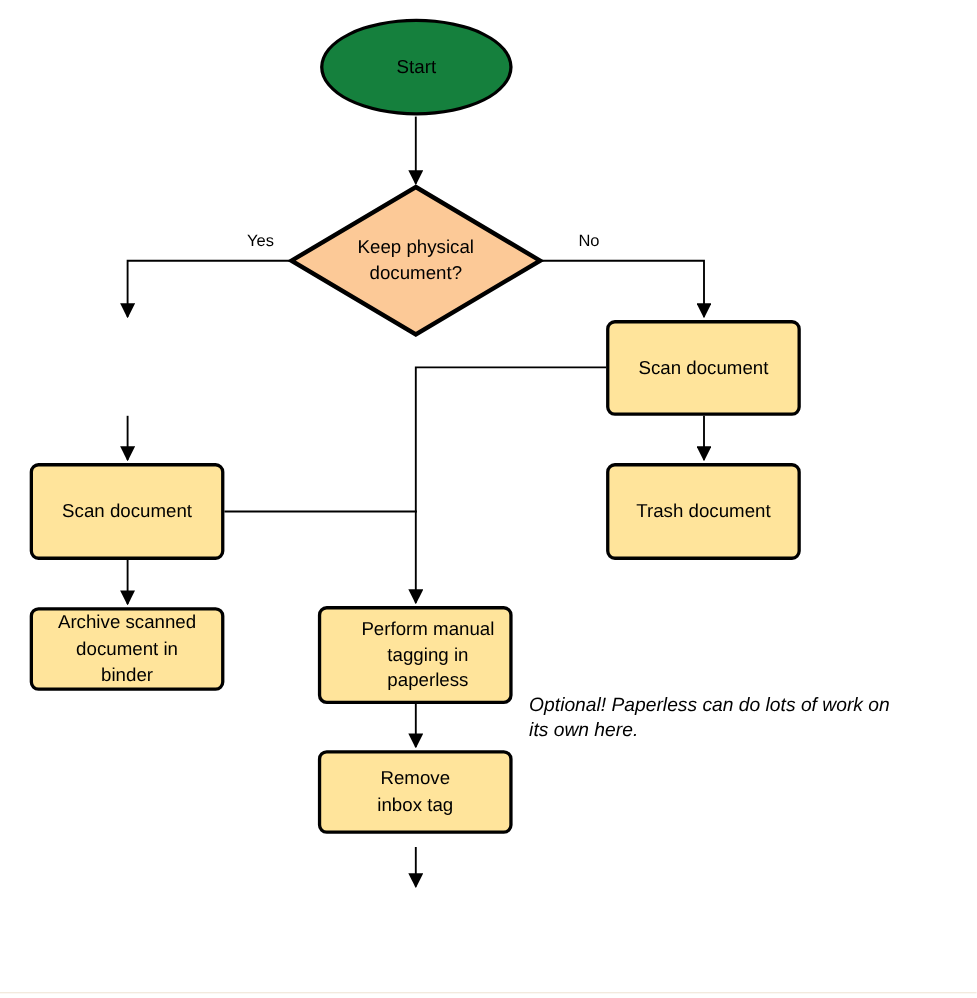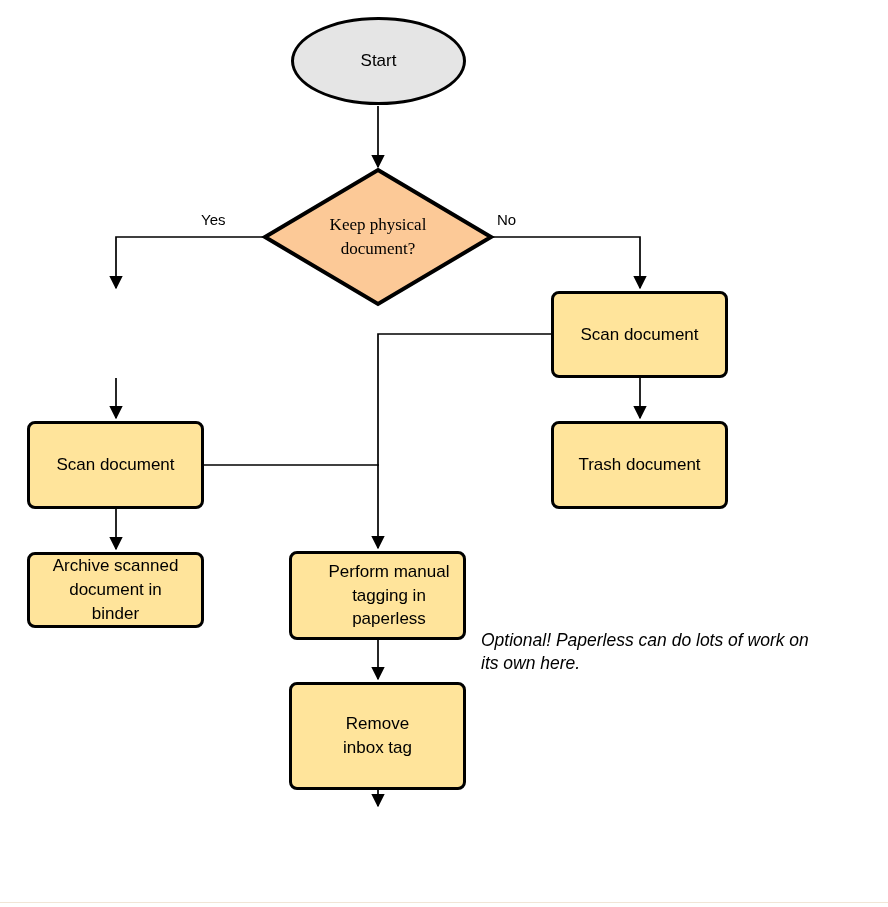--- a/index.html
+++ b/index.html
@@ -36,34 +36,33 @@
     line-height: 1.4;
     color: #000000;
     white-space: pre-line;
   }
   .process {
     background: #ffe49b;
     border: 3px solid #000000;
     border-radius: 8px;
   }
   .terminal {
-    background: #e5e5e5;
+    background: #15803d;
     border: 3px solid #000000;
     border-radius: 50%;
   }
   .decision-text {
     background: transparent;
     border: none;
-    font-family: Liberation Serif, serif;
   }
   .edge-label {
     position: absolute;
     font-size: 15px;
     color: #000000;
-    text-align: left;
+    text-align: right;
   }
   .note {
     position: absolute;
     font-style: italic;
     font-size: 17.5px;
     line-height: 1.32;
     color: #000000;
     white-space: pre-line;
   }
   .bottom-line {
@@ -118,21 +117,21 @@
 binder</div>
 
   <div class="node process" style="left:551px; top:291px; width:177px; height:87px;">Scan document</div>
 
   <div class="node process" style="left:551px; top:421px; width:177px; height:88px;">Trash document</div>
 
   <div class="node process" style="left:289px; top:551px; width:177px; height:89px;padding-left:23px;">Perform manual
 tagging in
 paperless</div>
 
-  <div class="node process" style="left:289px; top:682px; width:177px; height:108px;">Remove
+  <div class="node process" style="left:289px; top:682px; width:177px; height:76px;">Remove
 inbox tag</div>
 
 
   <div class="note" style="left:481px; top:593px; width:405px;margin-top:36px;">Optional! Paperless can do lots of work on
 its own here.</div>
 
   <div class="bottom-line"></div>
 
 </div>
 

